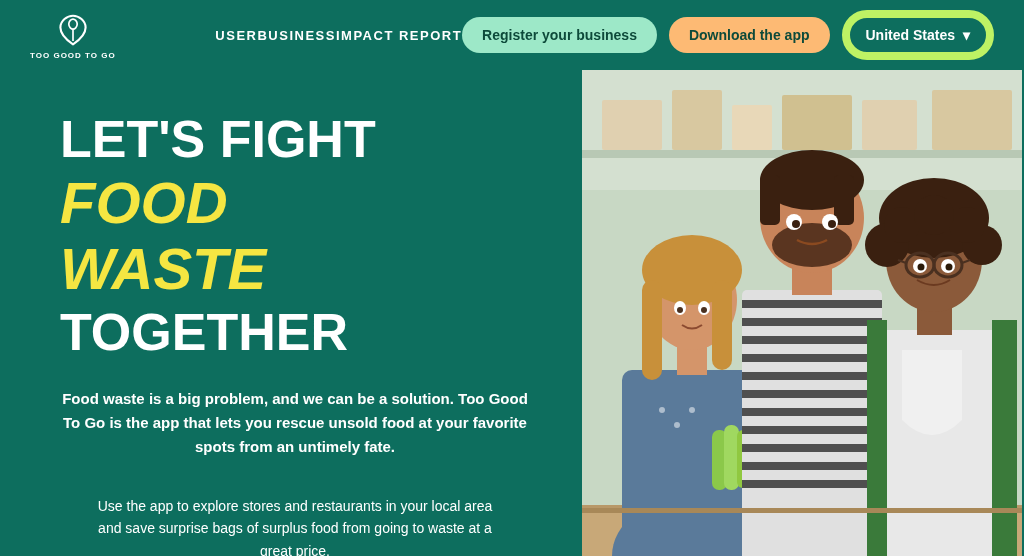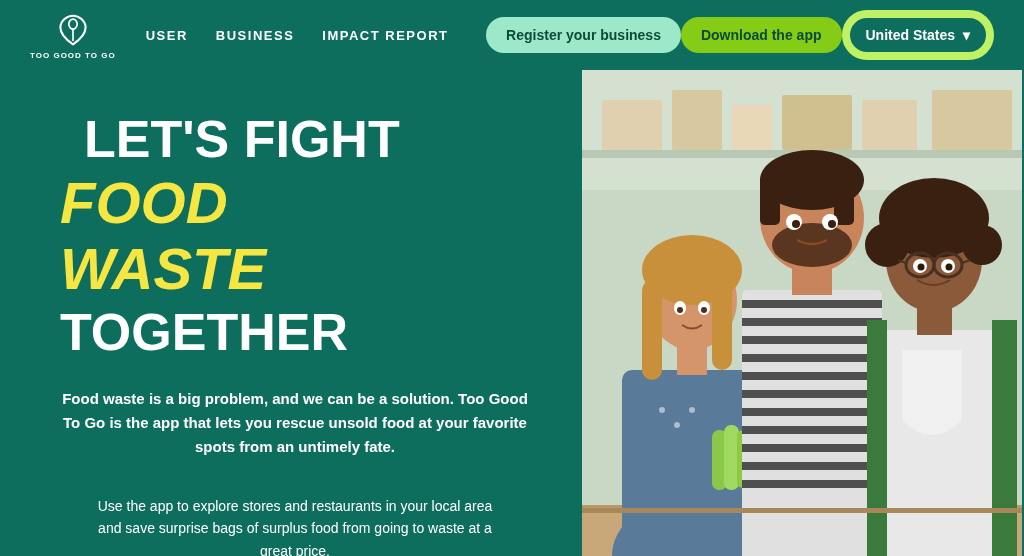--- a/index.html
+++ b/index.html
@@ -39,54 +39,54 @@
       font-size: 8px;
       color: white;
       font-weight: bold;
       letter-spacing: 1px;
       text-align: center;
       line-height: 1.2;
     }
 
     .nav-links {
       display: flex;
-      gap: 28px;
       flex: 1;
+      justify-content: flex-end;
     }
 
     .nav-link {
       color: white;
       text-decoration: none;
       font-size: 13px;
       font-weight: 700;
       letter-spacing: 1.5px;
       text-transform: uppercase;
       cursor: pointer;
     }
 
     .nav-actions {
       display: flex;
-      gap: 0;
+      gap: 12px;
       align-items: center;
     }
 
     .btn-register {
       background-color: #9de8c8;
       color: #0d4a3a;
       border: none;
       border-radius: 25px;
       padding: 10px 20px;
       font-size: 14px;
       font-weight: 600;
       cursor: pointer;
       white-space: nowrap;
     }
 
     .btn-download {
-      background-color: #84cc16;
+      background-color: #fdba74;
       color: #0d4a3a;
       border: none;
       border-radius: 25px;
       padding: 10px 20px;
       font-size: 14px;
       font-weight: 600;
       cursor: pointer;
       white-space: nowrap;
     }
 
@@ -122,21 +122,20 @@
     .hero-title {
       font-size: 52px;
       font-weight: 900;
       line-height: 1.15;
       text-transform: uppercase;
       margin-bottom: 24px;
     }
 
     .hero-title .white-text {
       color: white;
-      margin-left: 24px;
     }
 
     .hero-title .yellow-text {
       color: #f5e642;
       font-style: italic;
       font-size: 58px;
     }
 
     .hero-subtitle {
       font-size: 15px;

